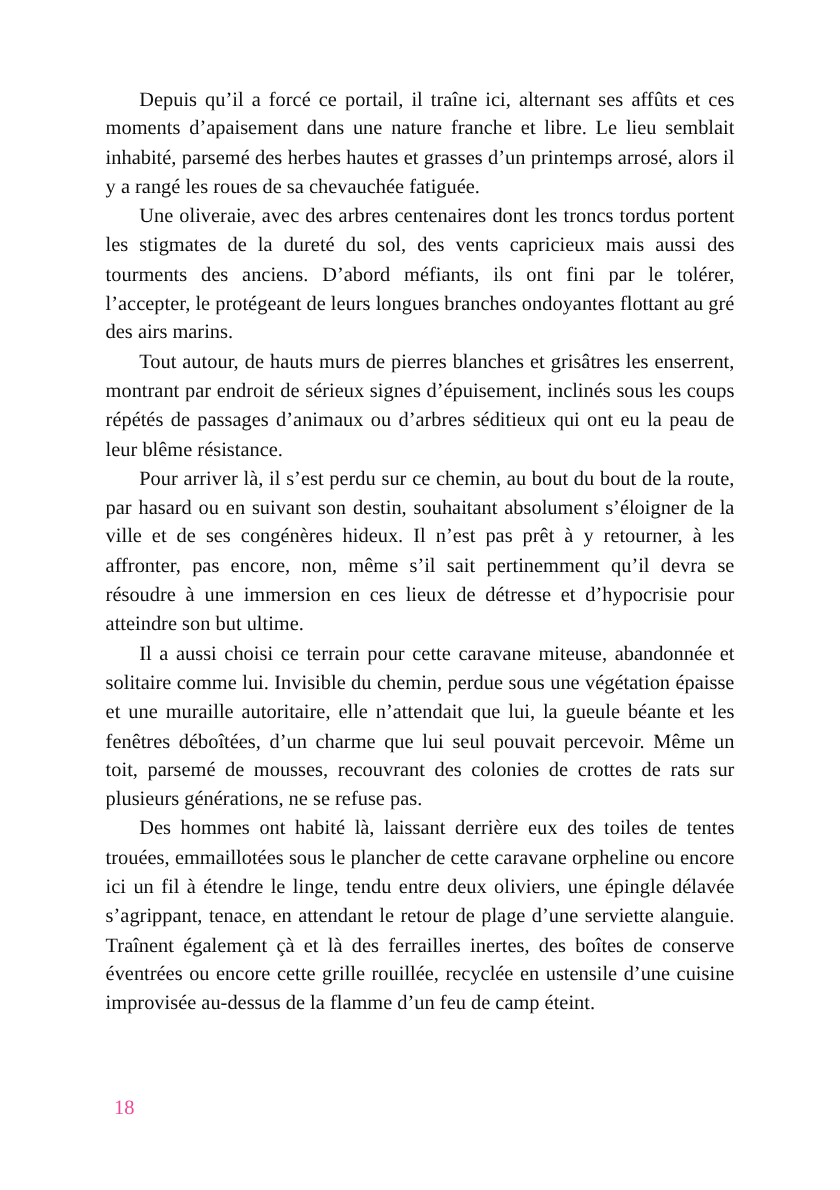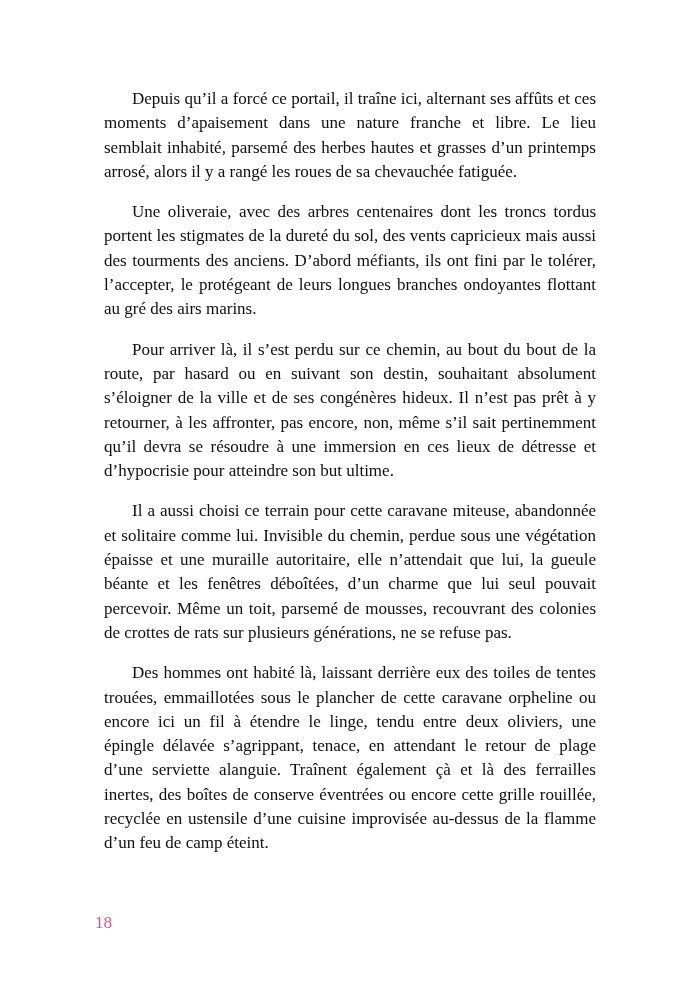--- a/index.html
+++ b/index.html
@@ -26,38 +26,39 @@
     top: 71px;
     width: 524px;
     font-size: 17px;
     line-height: 24.3px;
     text-align: justify;
     text-justify: inter-word;
     hyphens: none;
     -webkit-hyphens: none;
   }
   .para {
-    margin: 16px;
+    margin: 0;
     padding: 0;
     text-indent: 28px;
   }
   .folio {
     position: absolute;
     left: 95px;
     top: 911px;
     font-size: 17px;
     line-height: 24px;
     color: #ec4899;
   }
 </style>
 </head>
 <body>
 
 <div class="page">
   <main class="text-block">
       <p class="para">Depuis qu’il a forcé ce portail, il traîne ici, alternant ses affûts et ces moments d’apaisement dans une nature franche et libre. Le lieu semblait inhabité, parsemé des herbes hautes et grasses d’un printemps arrosé, alors il y a rangé les roues de sa chevauchée fatiguée.</p>
       <p class="para">Une oliveraie, avec des arbres centenaires dont les troncs tordus portent les stigmates de la dureté du sol, des vents capricieux mais aussi des tourments des anciens. D’abord méfiants, ils ont fini par le tolérer, l’accepter, le protégeant de leurs longues branches ondoyantes flottant au gré des airs marins.</p>
+      <p class="para">Tout autour, de hauts murs de pierres blanches et grisâtres les enserrent, montrant par endroit de sérieux signes d’épuisement, inclinés sous les coups répétés de passages d’animaux ou d’arbres séditieux qui ont eu la peau de leur blême résistance.</p>
       <p class="para">Pour arriver là, il s’est perdu sur ce chemin, au bout du bout de la route, par hasard ou en suivant son destin, souhaitant absolument s’éloigner de la ville et de ses congénères hideux. Il n’est pas prêt à y retourner, à les affronter, pas encore, non, même s’il sait pertinemment qu’il devra se résoudre à une immersion en ces lieux de détresse et d’hypocrisie pour atteindre son but ultime.</p>
       <p class="para">Il a aussi choisi ce terrain pour cette caravane miteuse, abandonnée et solitaire comme lui. Invisible du chemin, perdue sous une végétation épaisse et une muraille autoritaire, elle n’attendait que lui, la gueule béante et les fenêtres déboîtées, d’un charme que lui seul pouvait percevoir. Même un toit, parsemé de mousses, recouvrant des colonies de crottes de rats sur plusieurs générations, ne se refuse pas.</p>
       <p class="para">Des hommes ont habité là, laissant derrière eux des toiles de tentes trouées, emmaillotées sous le plancher de cette caravane orpheline ou encore ici un fil à étendre le linge, tendu entre deux oliviers, une épingle délavée s’agrippant, tenace, en attendant le retour de plage d’une serviette alanguie. Traînent également çà et là des ferrailles inertes, des boîtes de conserve éventrées ou encore cette grille rouillée, recyclée en ustensile d’une cuisine improvisée au-dessus de la flamme d’un feu de camp éteint.</p>
     </main>
   <div class="folio">18</div>
 </div>
 
 </body></html>

